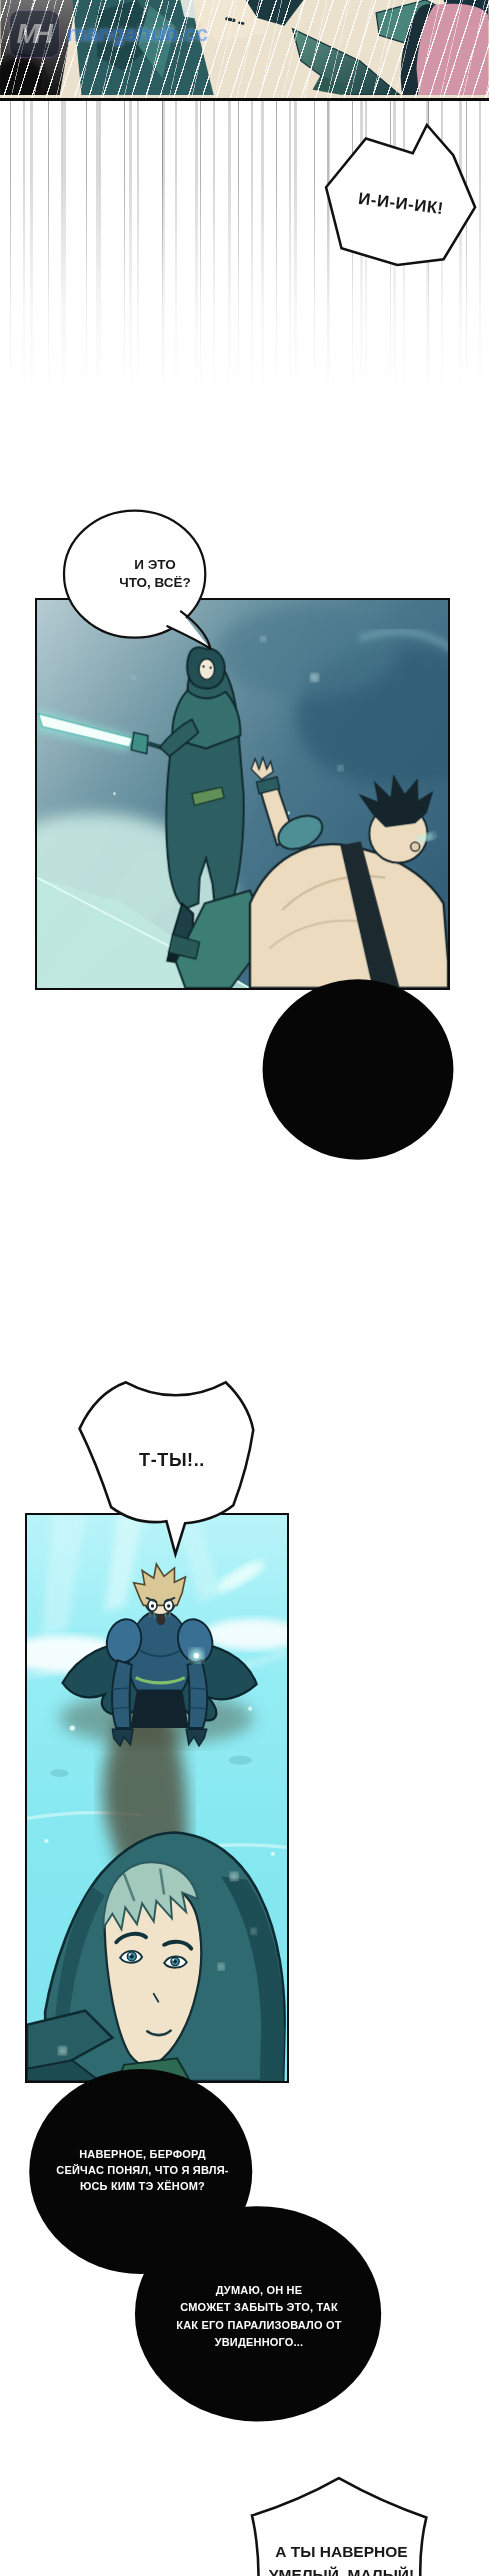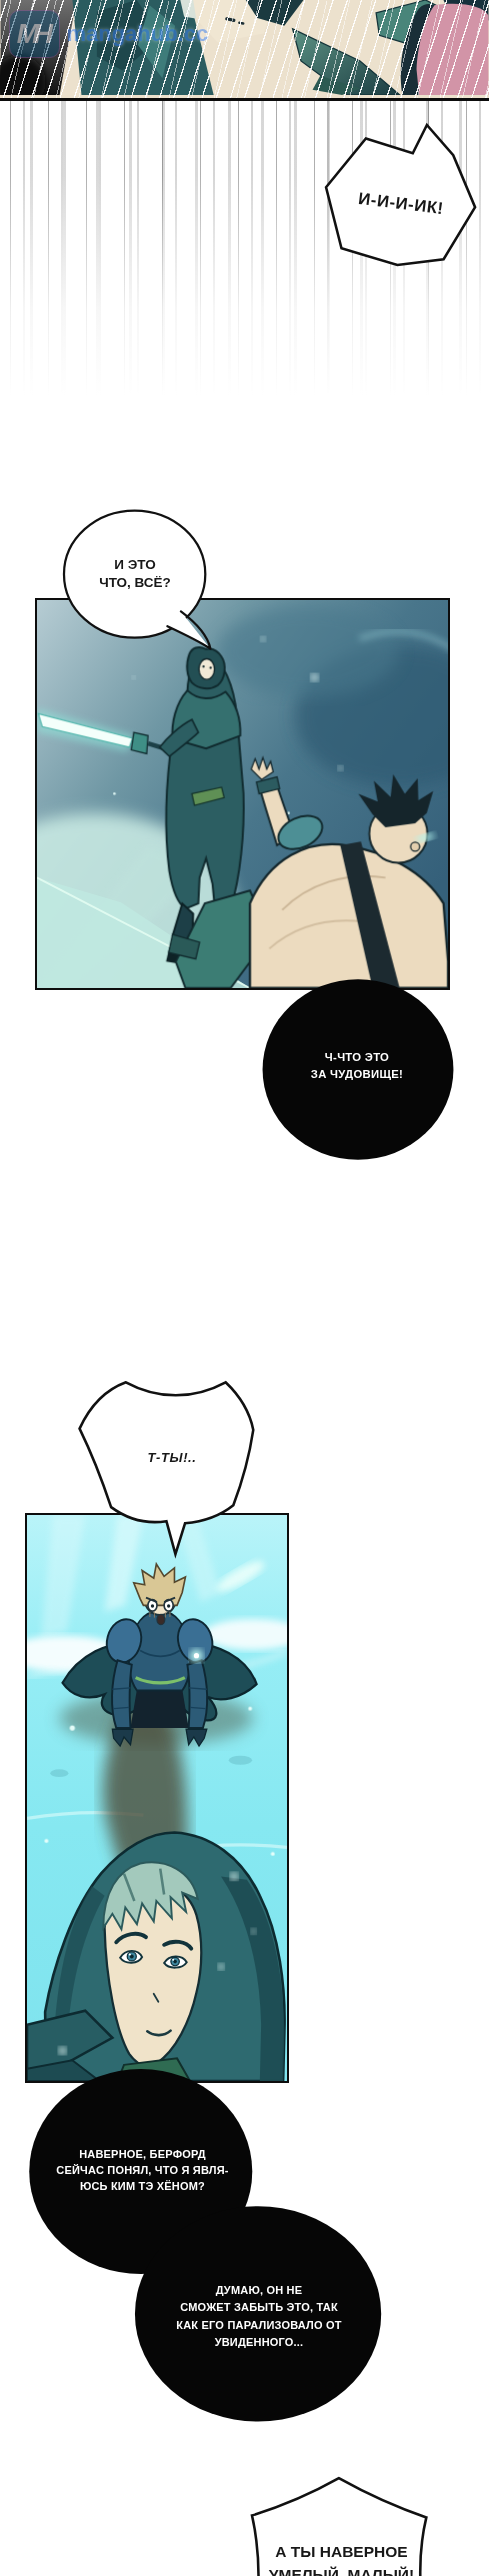--- a/index.html
+++ b/index.html
@@ -7,44 +7,44 @@
         overflow:hidden;font-family:"Liberation Sans","DejaVu Sans",sans-serif;}
   .abs{position:absolute;}
   
   #top-panel{left:0;top:0;width:489px;height:98px;background:#ece1cd;border-bottom:3.2px solid #0c0c0c;}
   #top-panel svg{position:absolute;left:0;top:0;}
   .toplines{position:absolute;inset:0;pointer-events:none;background:
     repeating-linear-gradient(108deg, transparent 0 5.8px, rgba(255,255,255,.95) 5.8px 7px, transparent 7px 13.5px),
     repeating-linear-gradient(103deg, transparent 0 10.3px, rgba(255,255,255,.55) 10.3px 11.2px, transparent 11.2px 22px);}
   
   #watermark{left:9px;top:10.3px;opacity:.5;display:flex;align-items:center;z-index:30;}
-  #wm-box{width:49px;height:46px;background:#0c4a6e;border:1.9px solid #7a5296;border-radius:10.3px;
+  #wm-box{width:49px;height:46px;background:#0f172a;border:1.9px solid #7a5296;border-radius:10.3px;
           display:flex;align-items:center;justify-content:center;}
   #wm-box span{color:#d7dae2;font-weight:bold;font-style:italic;font-size:27px;letter-spacing:-5.8px;padding-right:5.2px;}
   #wm-site{margin-left:6.4px;font-size:22px;font-weight:bold;color:#3b82f6;text-shadow:0 0 3.9px rgba(255,255,255,.8);}
   
   #speedlines{left:0;top:101px;width:489px;height:335px;background:
     repeating-linear-gradient(90deg, transparent 0 9.7px, rgba(70,70,70,.45) 9.7px 11px, transparent 11px 23px, rgba(120,120,120,.32) 23px 25px, transparent 25px 38px),
     repeating-linear-gradient(90deg, transparent 0 30px, rgba(95,95,95,.25) 30px 33px);}
   #speedlines:after{content:"";position:absolute;inset:0;background:
     linear-gradient(180deg, rgba(255,255,255,0) 0%, rgba(255,255,255,.05) 22%, rgba(255,255,255,.8) 62%, #fff 88%);}
   
   .panel{border:2.6px solid #0d0d0d;box-sizing:border-box;}
   #panel-1{left:35px;top:598px;width:415px;height:392px;}
   #panel-2{left:24.5px;top:1513px;width:264px;height:570px;}
   .panel svg{display:block;width:100%;height:100%;}
   
   .btxt{position:absolute;text-align:center;font-weight:bold;color:#181818;z-index:25;white-space:nowrap;}
   .black .line{color:#ffffff;}
   .line{display:block;}
   svg.bubble{position:absolute;z-index:20;overflow:visible;}
   #t-shriek{left:330px;top:193px;width:142px;font-size:16.7px;line-height:22px;transform:rotate(7deg);letter-spacing:0.6px;}
-  #t-question{left:64px;top:556px;width:142px;font-size:13.5px;line-height:18px;}
+  #t-question{left:64px;top:556px;width:142px;font-size:13.5px;line-height:18px;padding-left:20px;}
   #t-monster{left:267px;top:1049px;width:180px;font-size:11.3px;line-height:16.7px;letter-spacing:0.3px;}
-  #t-you{left:103px;top:1450px;width:138px;font-size:13px;letter-spacing:0.6px;font-style:italic;}
+  #t-you{left:103px;top:1450px;width:138px;font-size:18px;letter-spacing:0.6px;}
   #t-realization{left:39px;top:2146px;width:207px;font-size:11px;line-height:16px;letter-spacing:0.2px;}
   #t-paralyzed{left:138px;top:2282px;width:242px;font-size:11px;line-height:17.4px;letter-spacing:0.2px;}
   #t-skilled{left:258px;top:2541px;width:167px;font-size:15.5px;line-height:22.5px;}
 </style>
 </head>
 <body>
 
 <div id="page">
 
   <div id="top-panel" class="abs">
@@ -193,24 +193,20 @@
         <polygon points="520,332 498,300 528,312 522,280 548,305 552,270 570,300 590,276 591,310 614,296 604,330 586,346 540,352" fill="#15252b"></polygon>
         <ellipse cx="602" cy="368" rx="15" ry="5" transform="rotate(-15 602 368)" fill="#b4f6ef" filter="url(#b6)"></ellipse>
         <circle cx="586" cy="382" r="7" fill="#e3cfae" stroke="#14262b" stroke-width="2"></circle>
       </g>
     </svg>
   </div>
 
   <svg class="bubble" style="left:258px;top:976px" width="200" height="187" viewBox="0 0 310 290">
     <ellipse cx="155" cy="145" rx="148" ry="140" fill="#060606"></ellipse>
   </svg>
-  <div id="t-monster" class="btxt black">
-    <span class="line">Ч-ЧТО ЭТО</span>
-    <span class="line">ЗА ЧУДОВИЩЕ!</span>
-  </div>
 
   <svg class="bubble" style="left:68px;top:1375px" width="193" height="187" viewBox="0 0 300 290">
     <path d="M18,83 C36,44 60,22 90,11 C140,38 195,38 245,11 C265,30 282,55 288,85
              C282,125 270,168 257,202 C232,222 205,228 182,230 L167,278 C160,252 156,238 153,227
              C120,232 90,222 67,205 C52,160 36,120 18,83 Z" fill="#ffffff" stroke="#111111" stroke-width="4"></path>
   </svg>
   <div id="t-you" class="btxt">Т-ТЫ!..</div>
 
   <div id="panel-2" class="abs panel">
     <svg viewBox="0 0 402 877" preserveAspectRatio="none">

